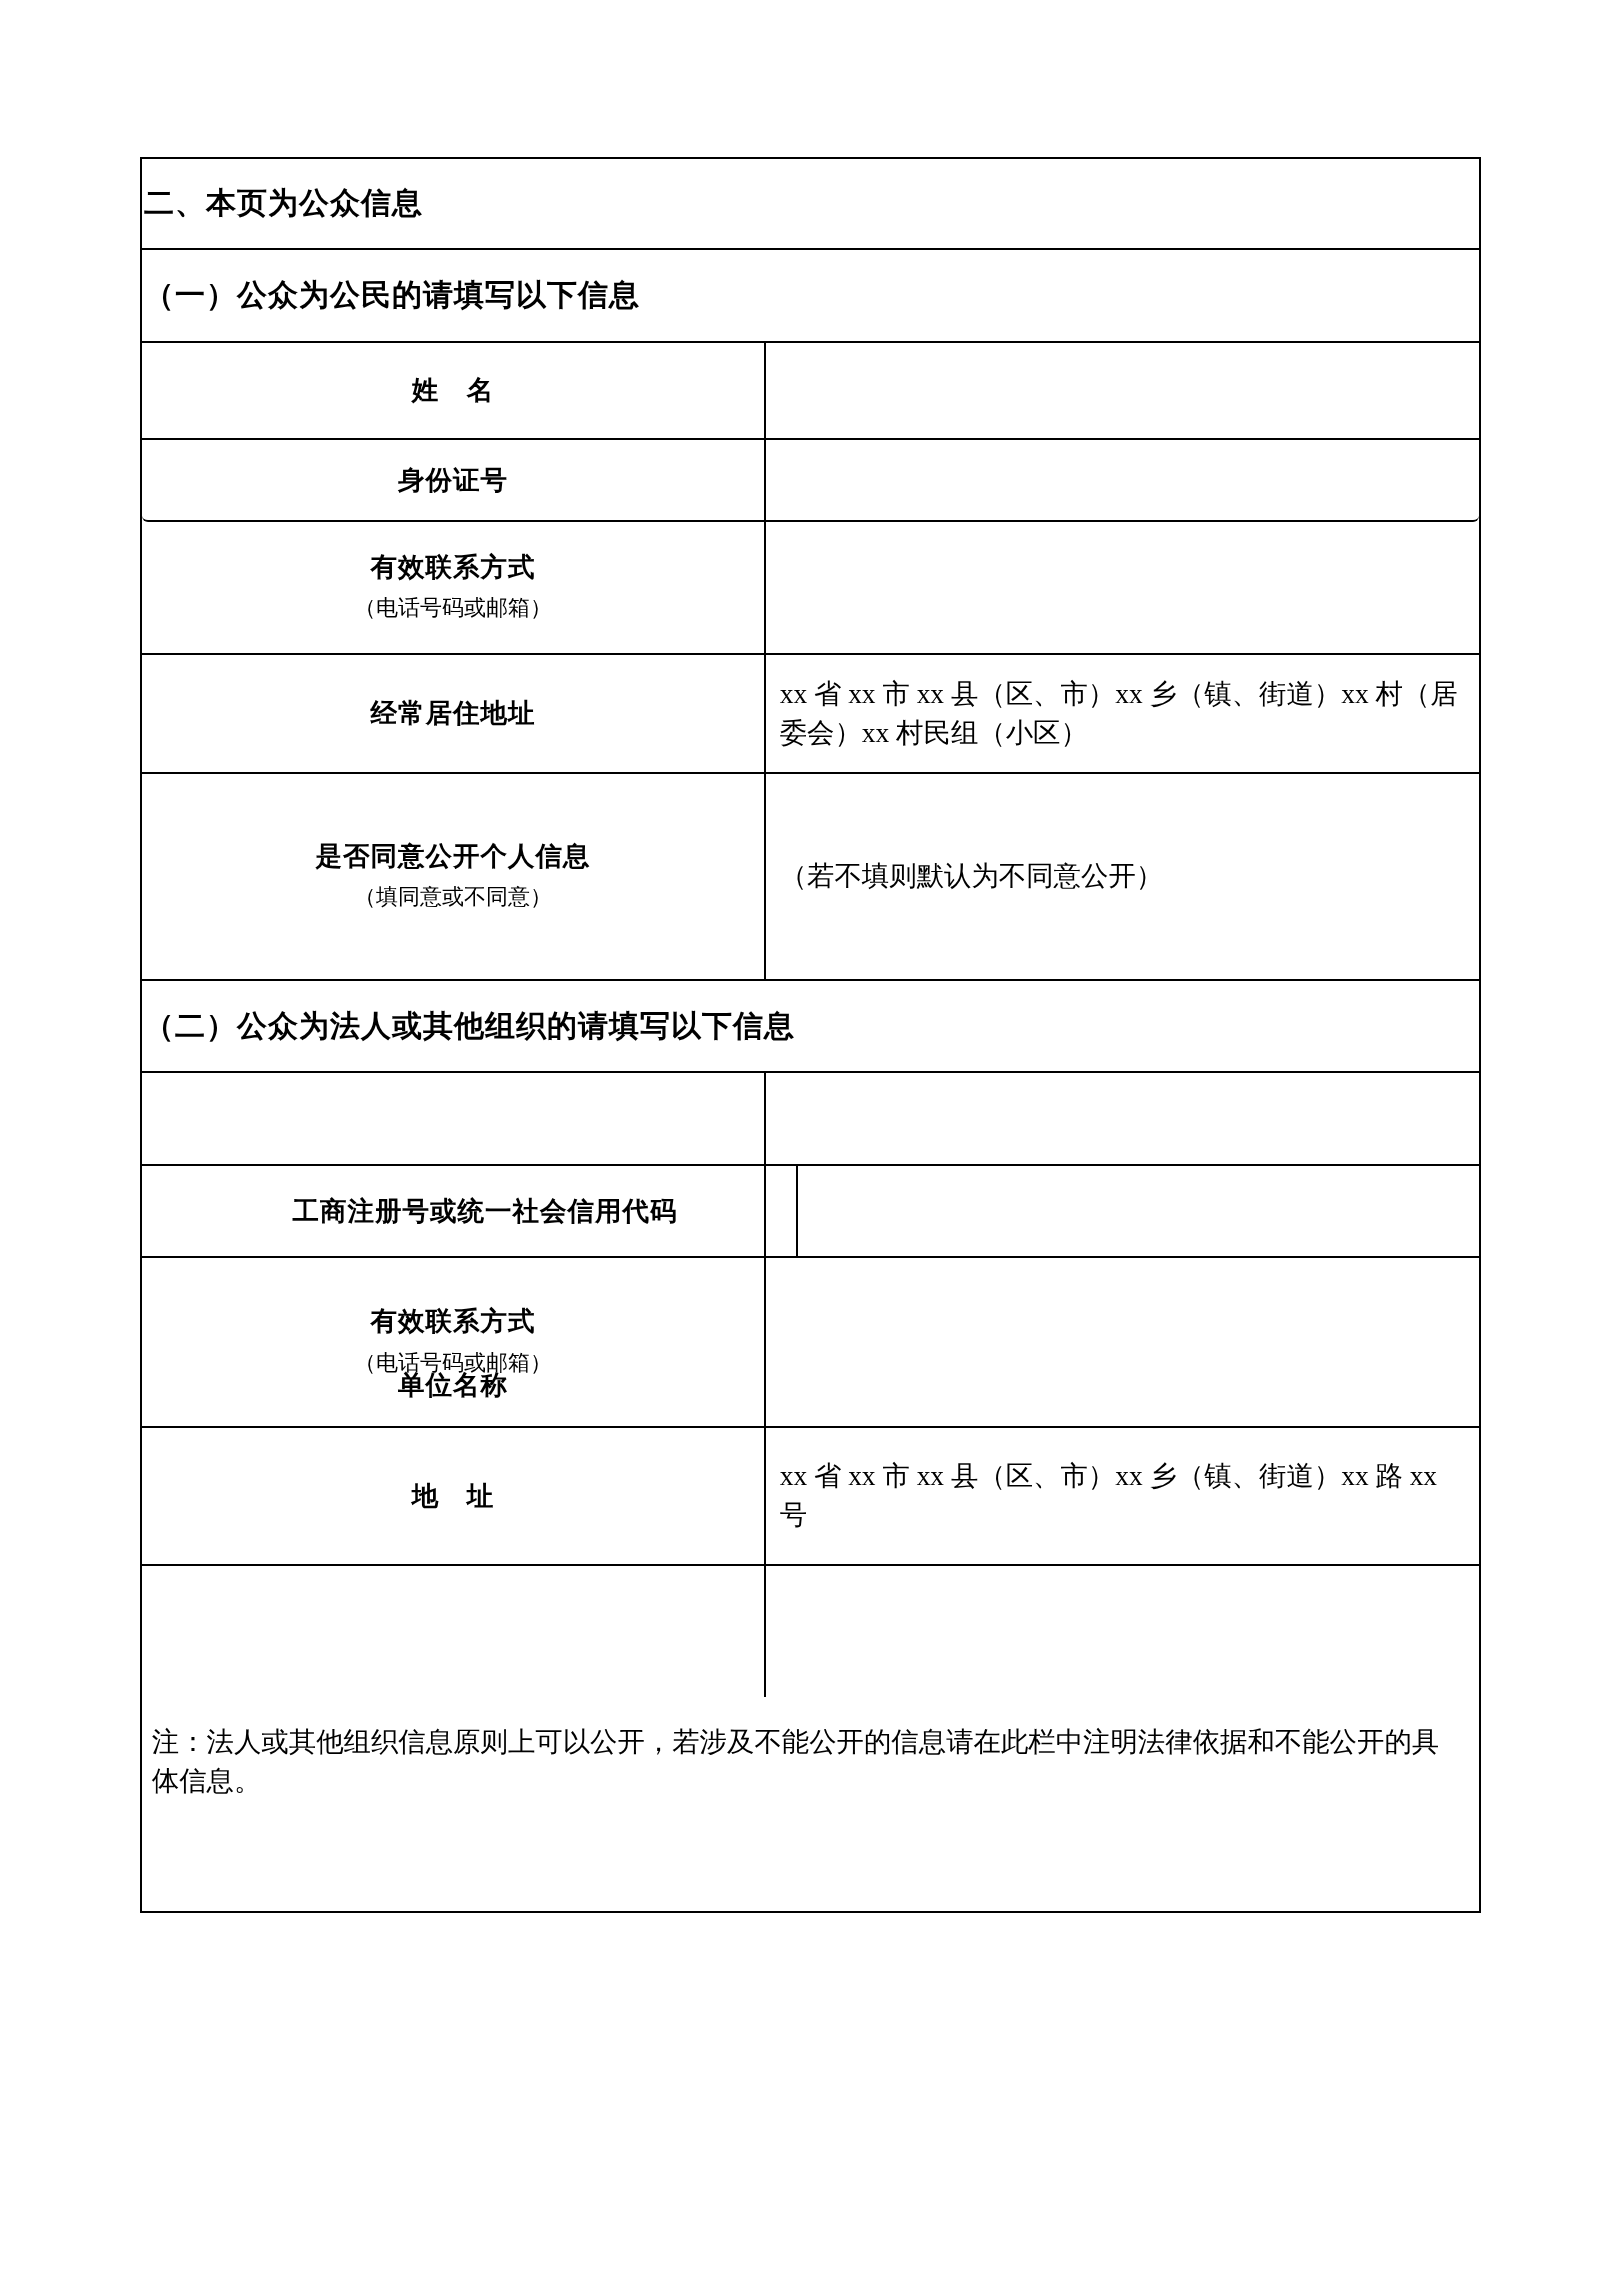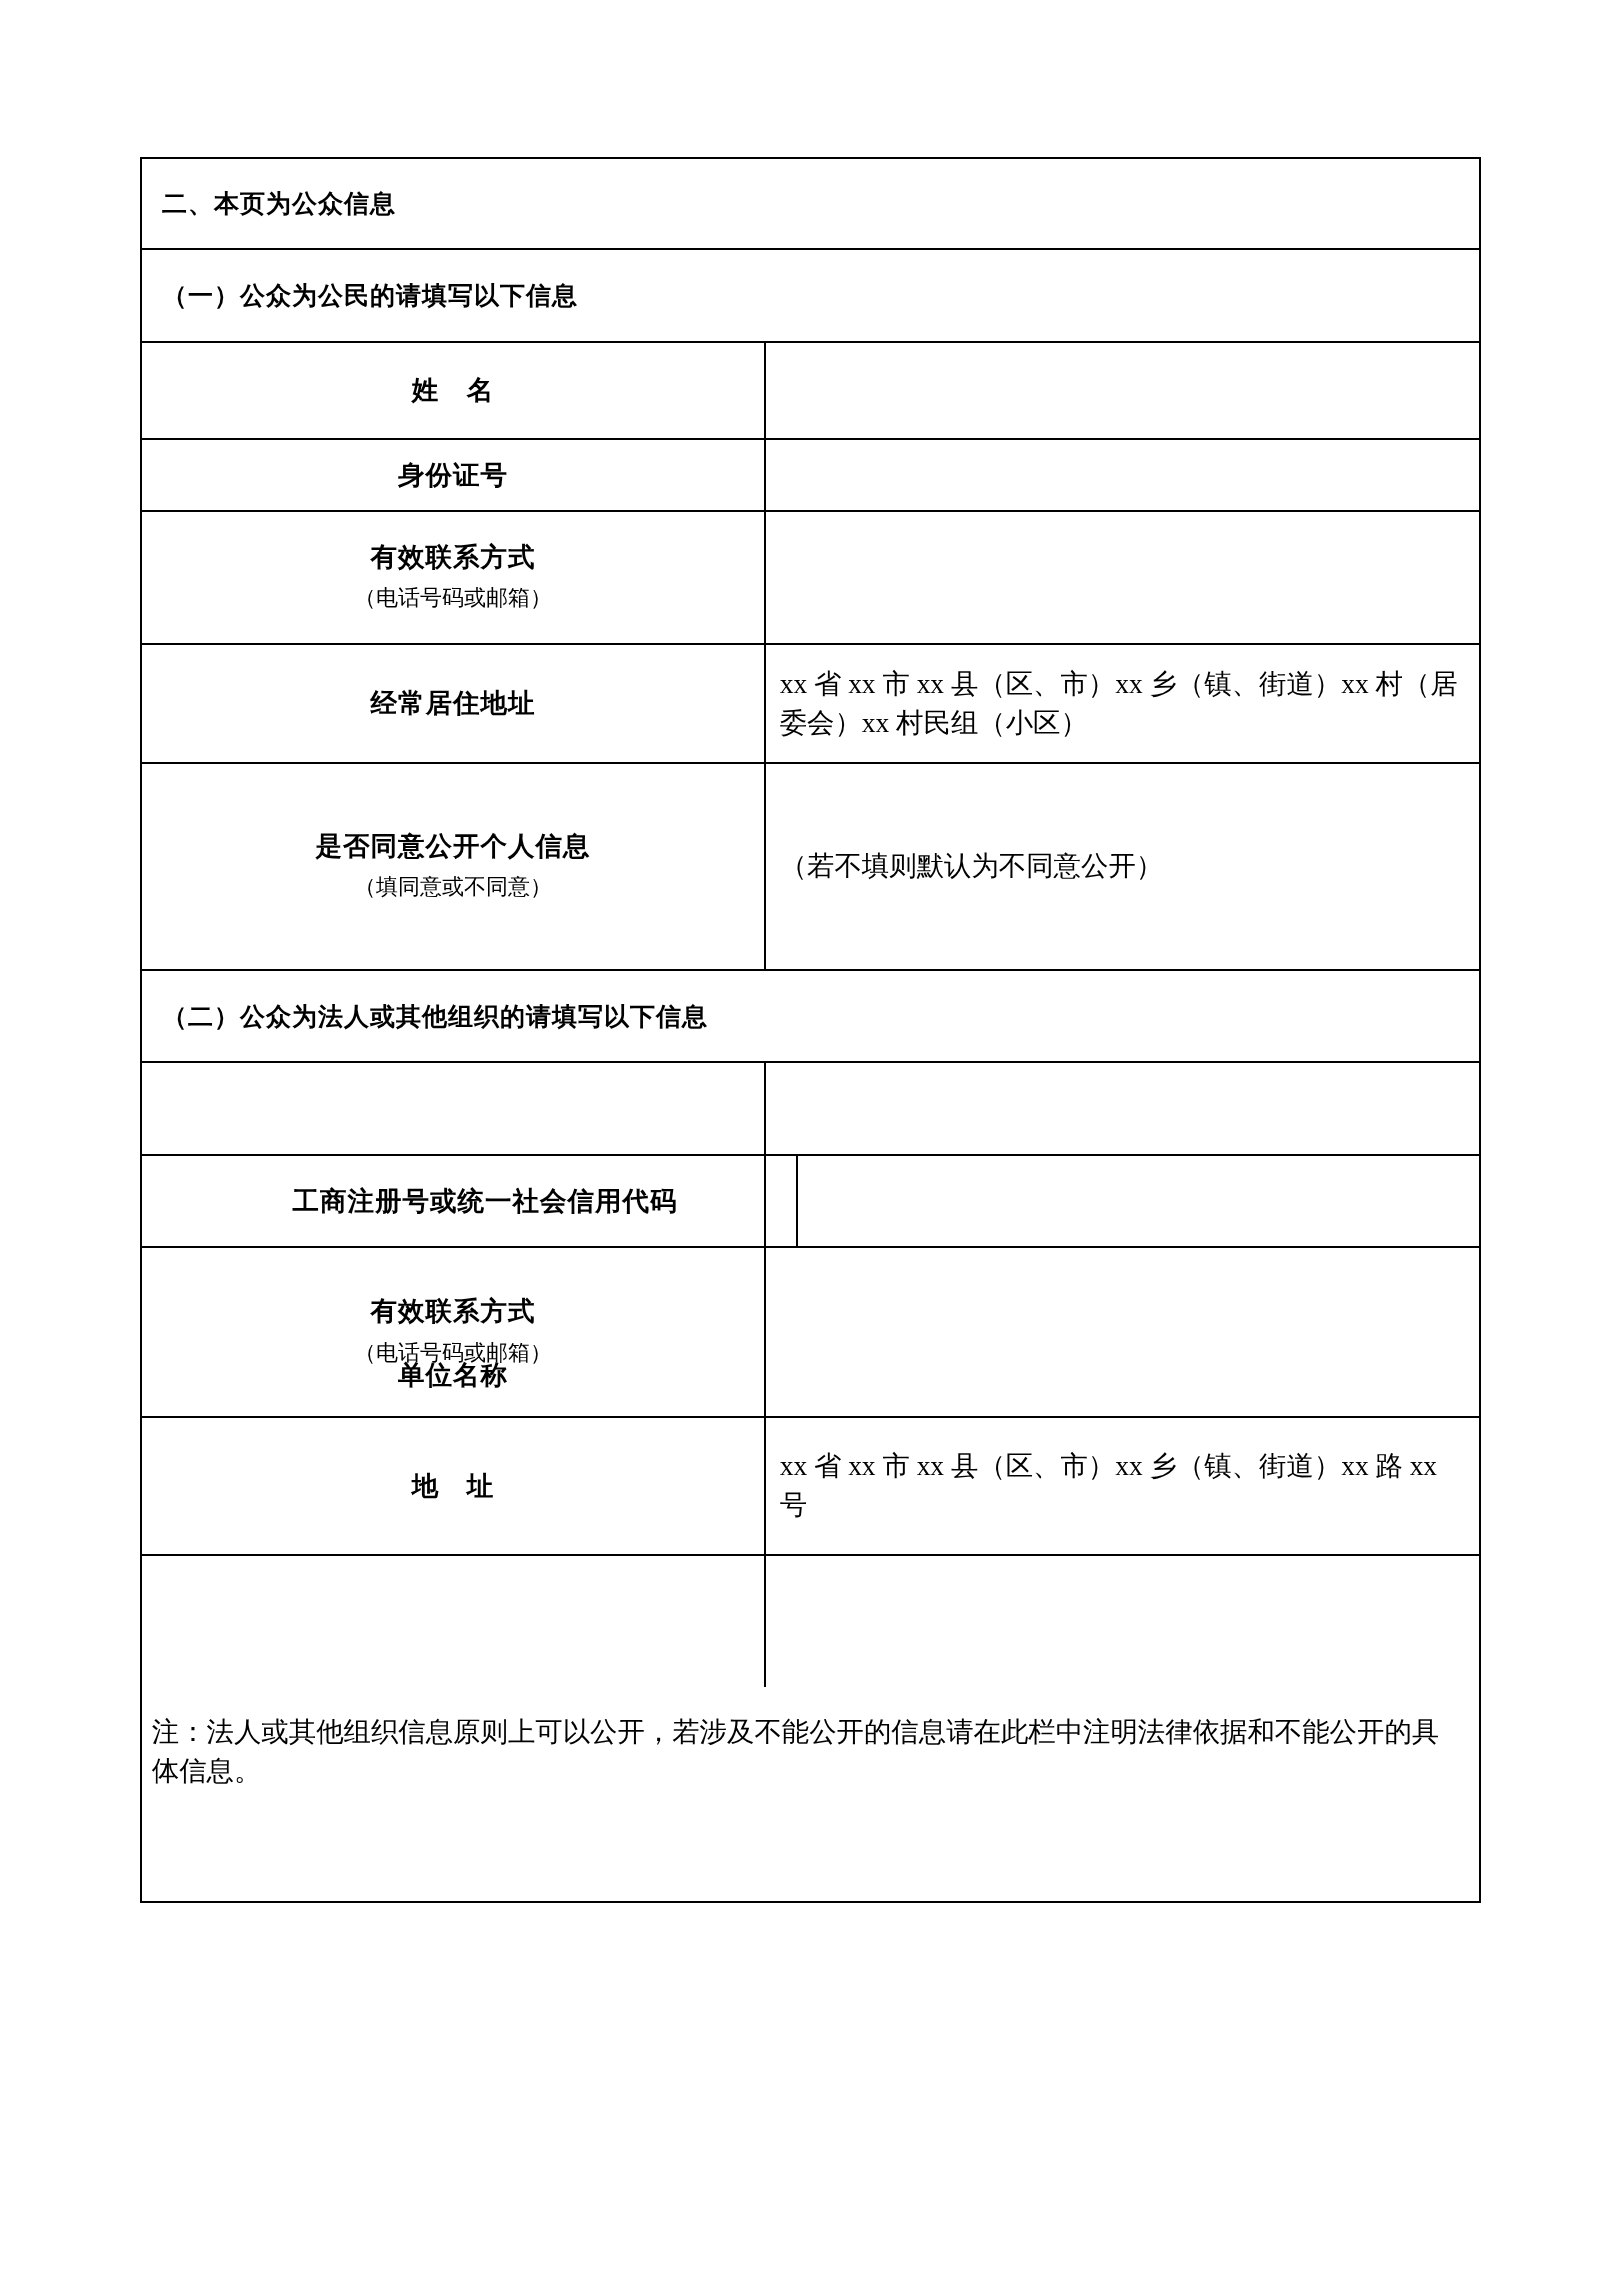--- a/index.html
+++ b/index.html
@@ -34,38 +34,38 @@
     box-sizing: border-box;
     border-bottom: 2.9px solid #000000;
     align-items: stretch;
   }
   .row:last-child { border-bottom: none; border-radius: 30px; }
 
   
   .h-s1t { height: 91px; }
   .h-s1s { height: 93px; }
   .h-name { height: 97px; }
-  .h-id { height: 72px; }
+  .h-id { height: 82px; border-radius: 6px; }
   .h-c1 { height: 133px; }
   .h-res { height: 119px; }
   .h-cons { height: 207px; }
   .h-s2t { height: 92px; }
   .h-org { height: 93px; flex-direction: column; }
   .h-reg { height: 92px; padding-left: 32px; }
   .h-c2 { height: 170px; }
   .h-addr { height: 138px; }
   .h-note { height: 345px; }
 
   .hdr-cell {
     flex: 1;
     display: flex;
     align-items: center;
-    padding-left: 20px;
+    padding-left: 2px;
     font-weight: bold;
-    font-size: 25px;
+    font-size: 30px;
     letter-spacing: 1px;
   }
   .lbl {
     box-sizing: border-box;
     width: 624px;
     flex: 0 0 624px;
     border-right: 2px solid #000000;
     display: flex;
     flex-direction: column;
     justify-content: center;

